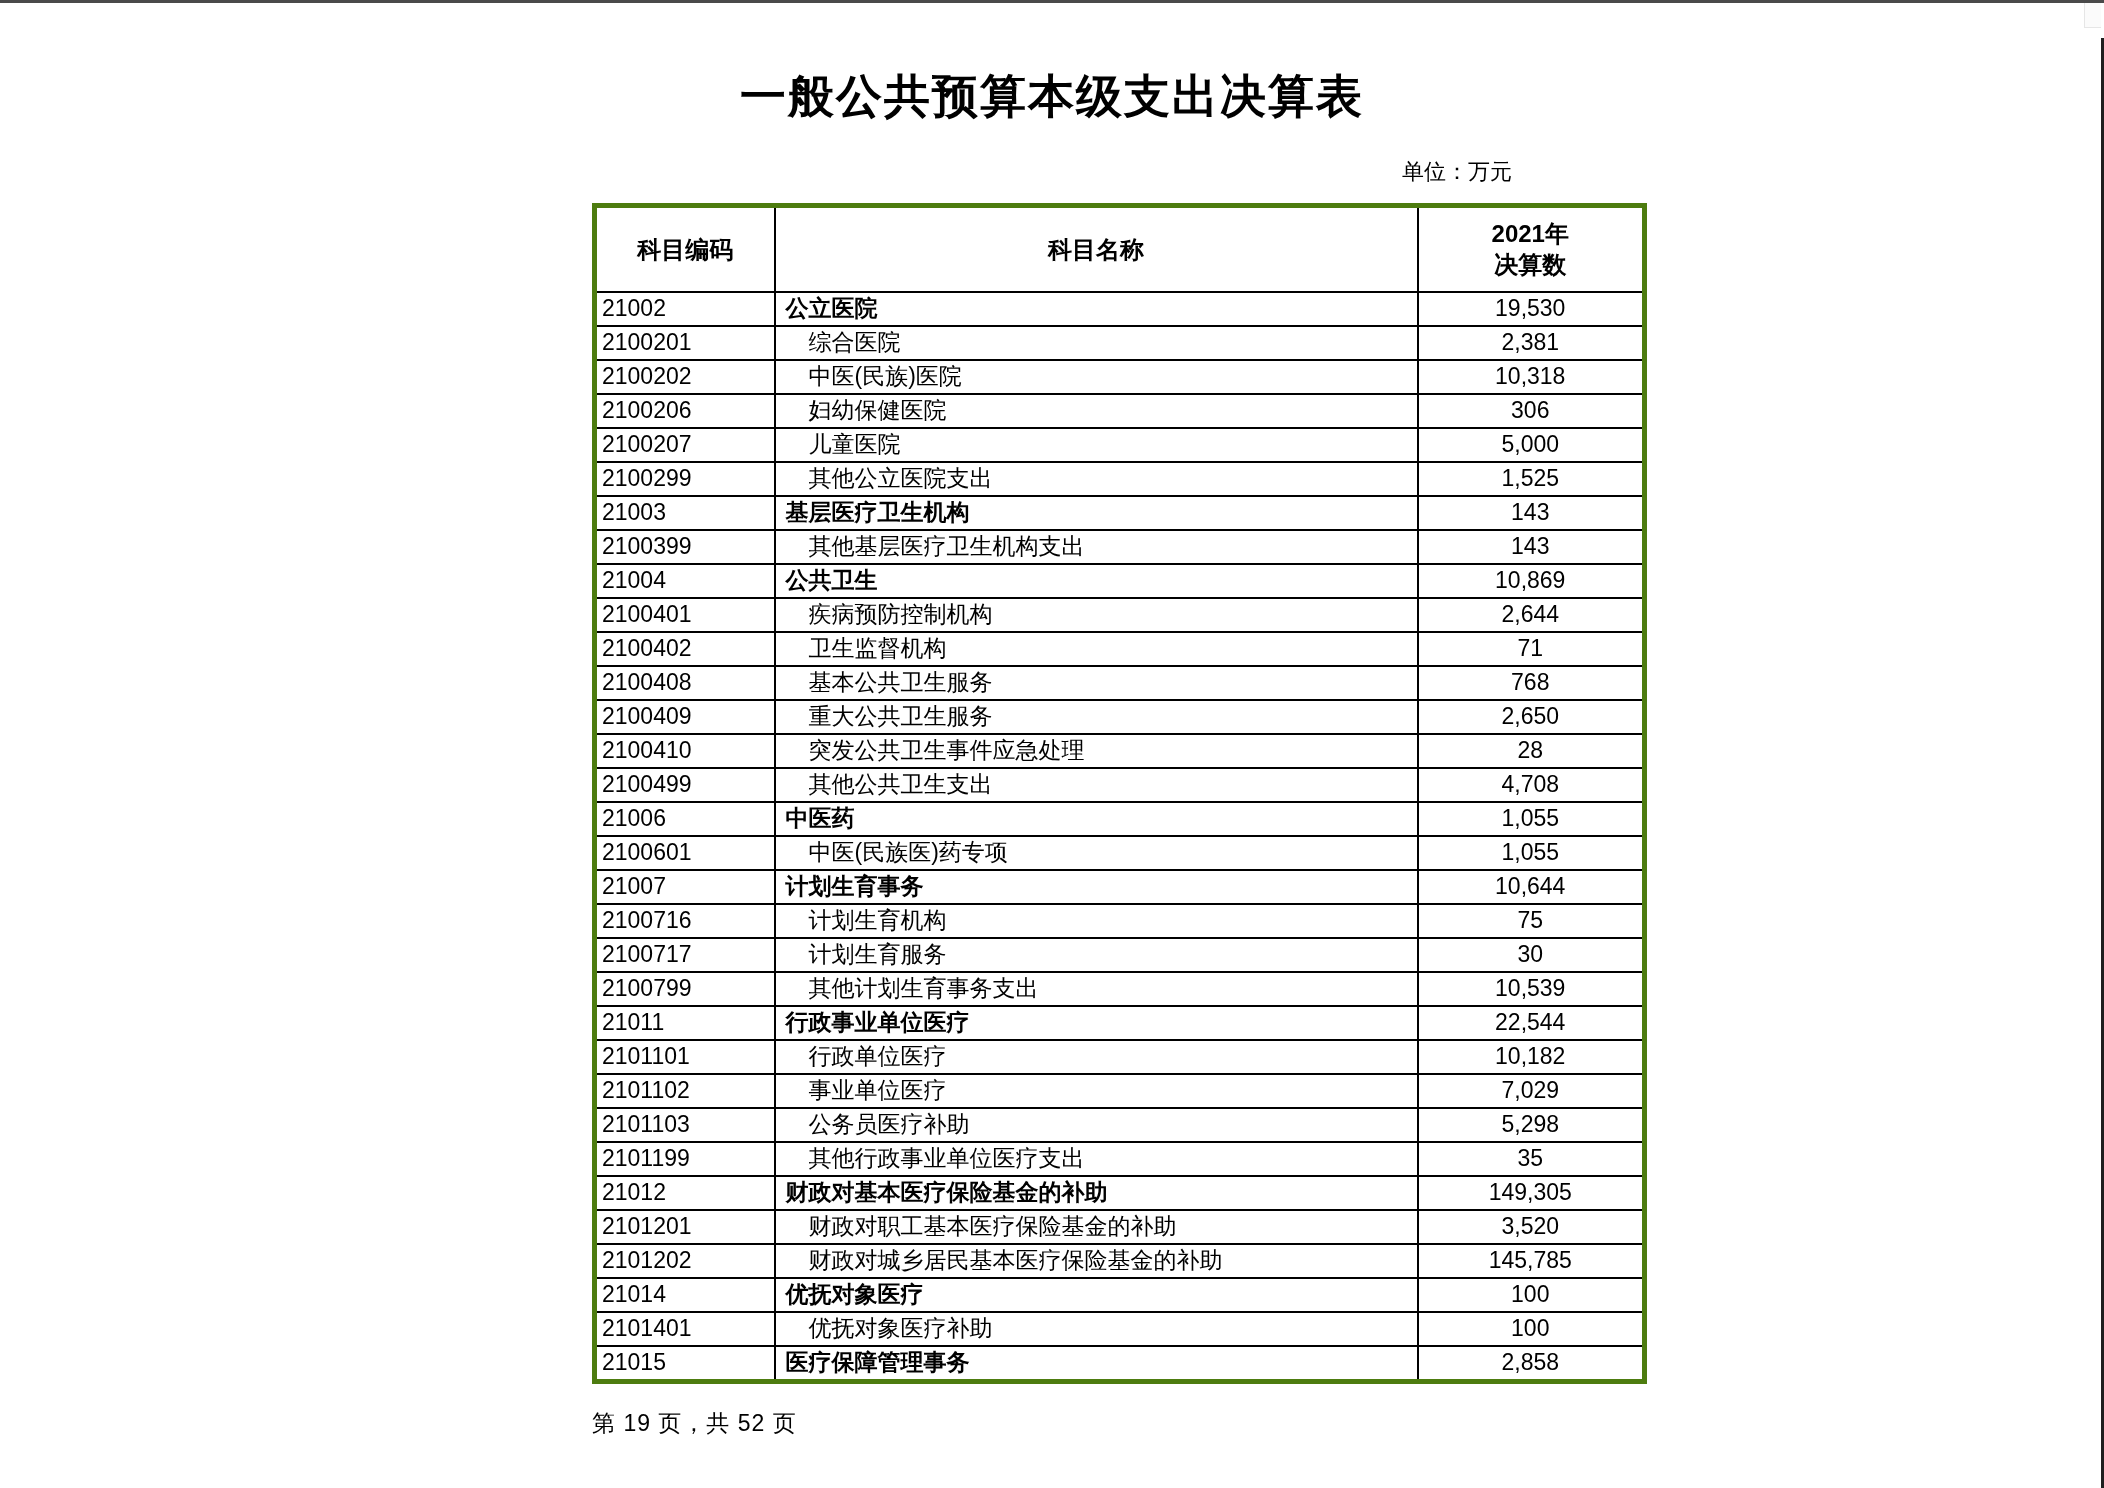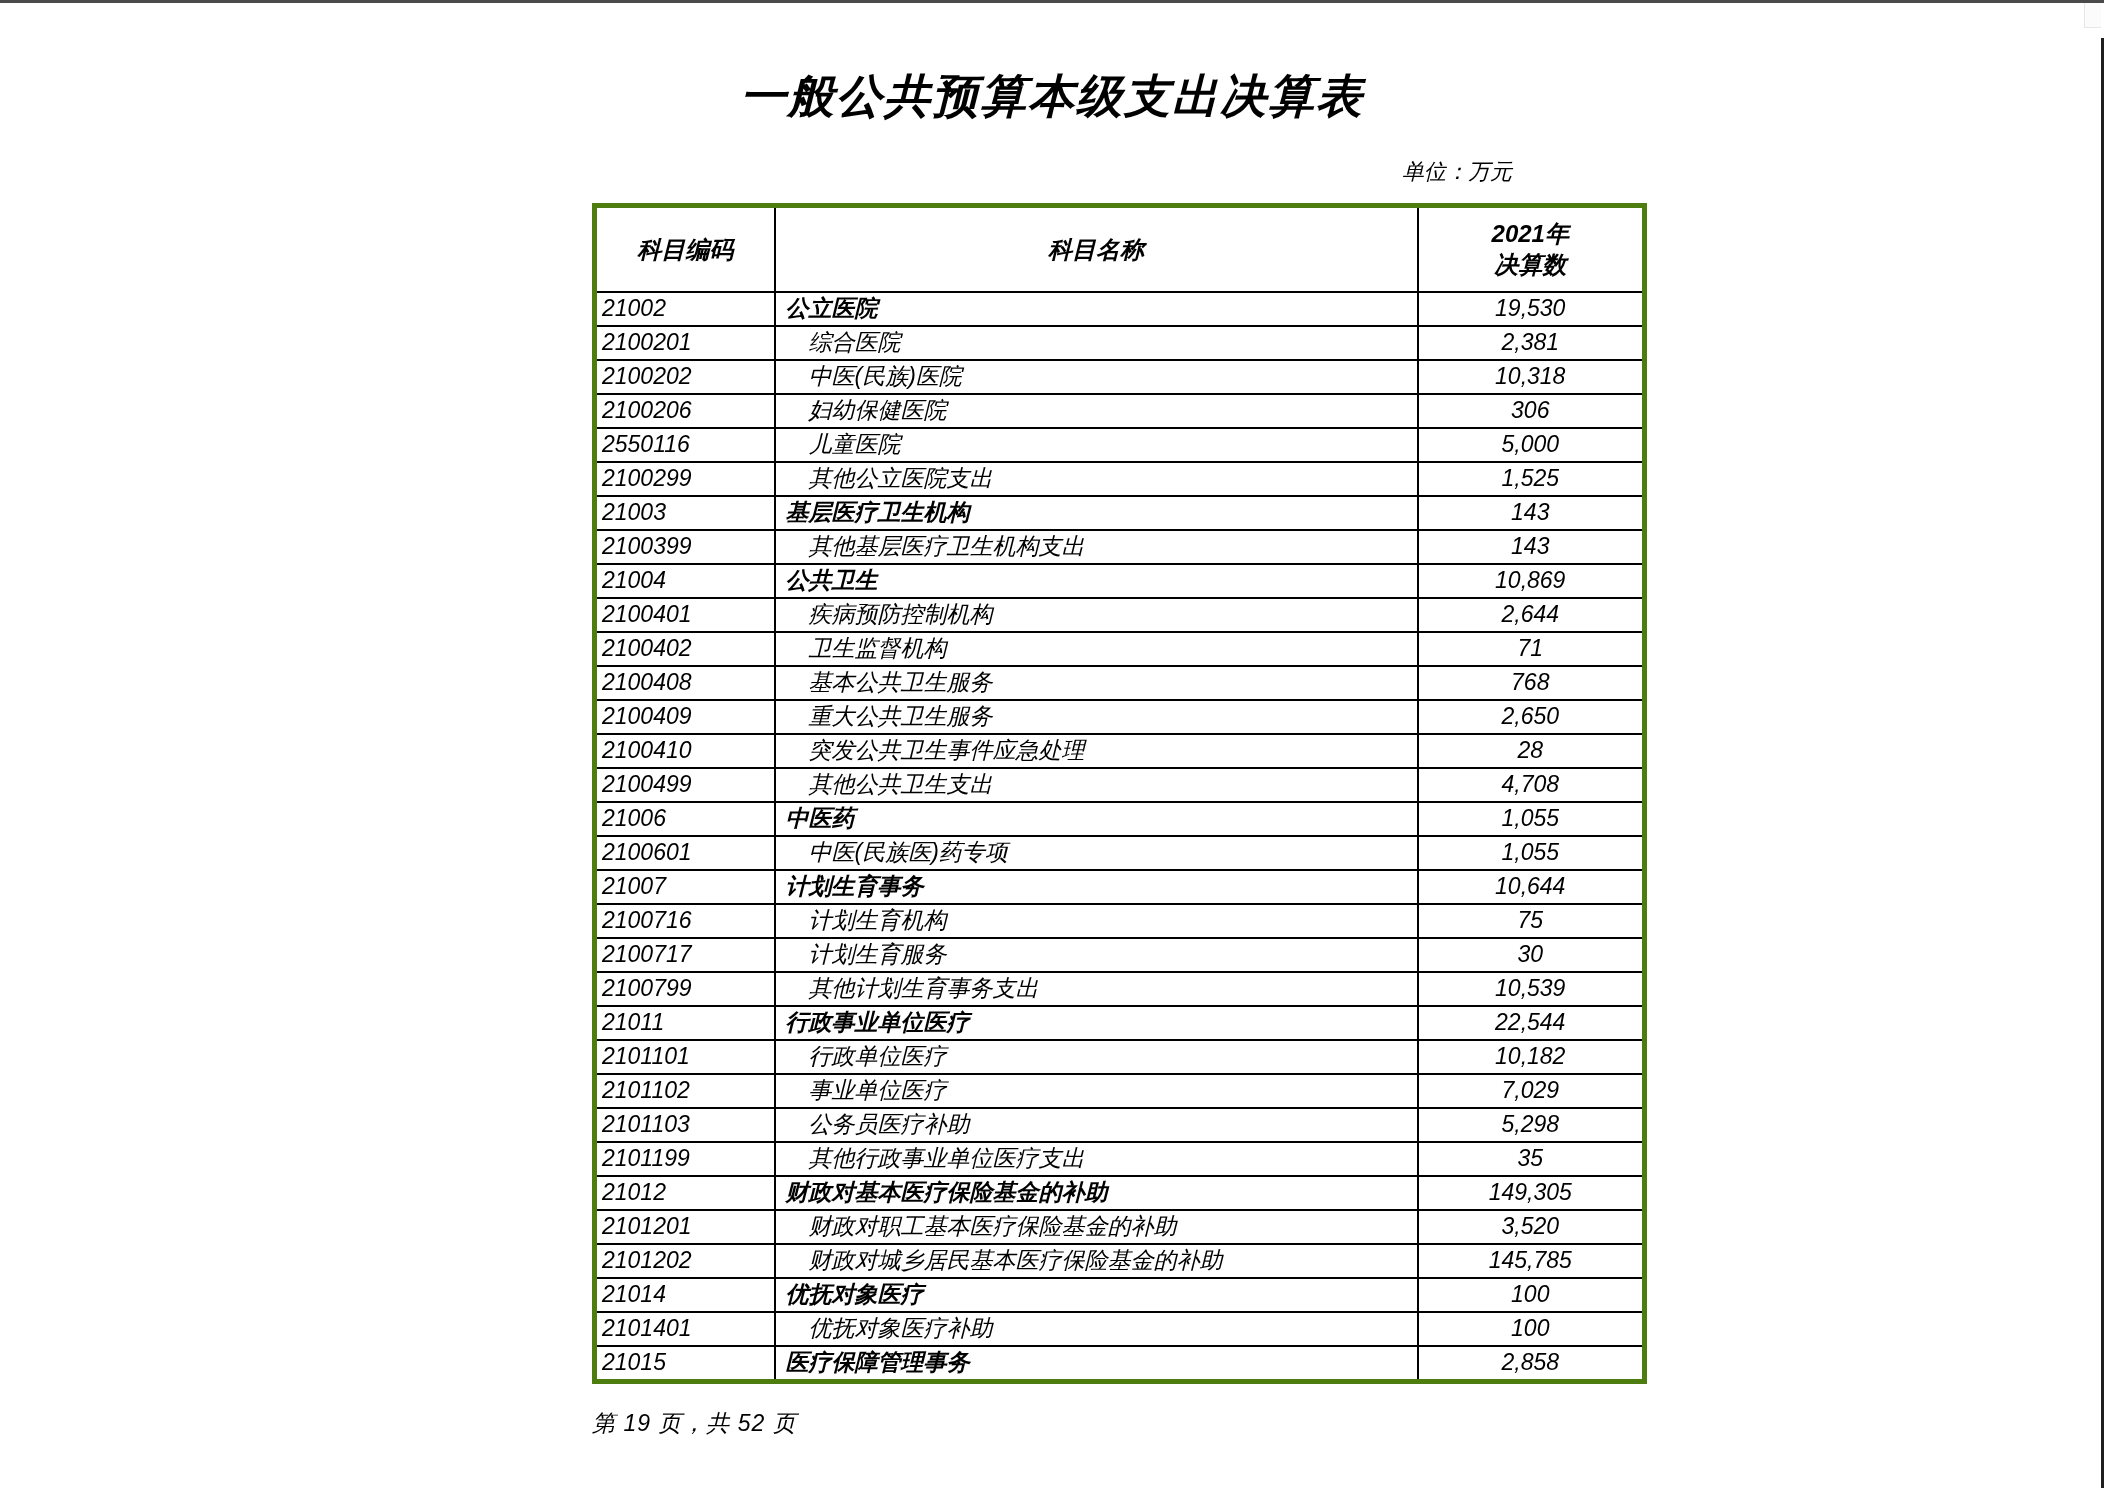--- a/index.html
+++ b/index.html
@@ -32,21 +32,20 @@
     position: absolute;
     top: 3px; right: 3px;
     width: 16px; height: 24px;
     background: #fbfbfb;
     border-left: 1px solid #e6e6e6;
     border-bottom: 1px solid #e6e6e6;
   }
   .content {
     width: 920px;
     margin: 0 auto;
-    font-style: italic;
   }
   .doc-title {
     margin-top: 70px;
     text-align: center;
     font-size: 46px;
     font-weight: bold;
     letter-spacing: 2px;
     line-height: 1.15;
   }
   .unit-label {
@@ -156,21 +155,21 @@
     <td class="code">2100202</td>
     <td class="name">中医(民族)医院</td>
     <td class="val">10,318</td>
   </tr>
         <tr class="item">
     <td class="code">2100206</td>
     <td class="name">妇幼保健医院</td>
     <td class="val">306</td>
   </tr>
         <tr class="item">
-    <td class="code">2550116</td>
+    <td class="code">2100207</td>
     <td class="name">儿童医院</td>
     <td class="val">5,000</td>
   </tr>
         <tr class="item">
     <td class="code">2100299</td>
     <td class="name">其他公立医院支出</td>
     <td class="val">1,525</td>
   </tr>
         <tr class="category">
     <td class="code">21003</td>

